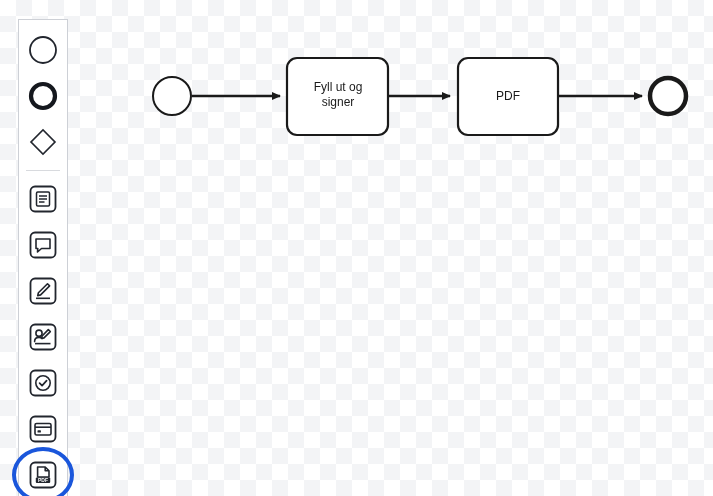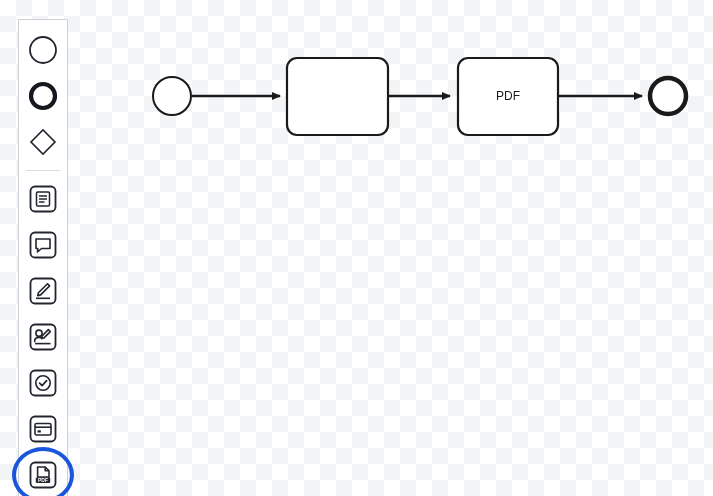--- a/index.html
+++ b/index.html
@@ -100,20 +100,22 @@
 
       <circle cx="172" cy="96" r="19" fill="#ffffff" stroke="#1a1a1a" stroke-width="2"></circle>
 
       <rect x="287" y="58" width="101" height="77" rx="10" ry="10" fill="#ffffff" stroke="#1a1a1a" stroke-width="2.2"></rect>
 
       <rect x="458" y="58" width="100" height="77" rx="10" ry="10" fill="#ffffff" stroke="#1a1a1a" stroke-width="2.2"></rect>
 
       <circle cx="668" cy="96" r="18" fill="#ffffff" stroke="#1a1a1a" stroke-width="4.5"></circle>
     </svg>
 
+    <div class="node-label" id="label-task1">Fyll ut og
+signer</div>
     <div class="node-label" id="label-task2">PDF</div>
   </div>
 
   <div id="palette">
 
     <div class="pal-entry">
       <span>
         <svg width="30" height="30" viewBox="0 0 30 30">
           <circle cx="15" cy="15" r="13" fill="#ffffff" stroke="#22262e" stroke-width="1.8"></circle>
         </svg>

